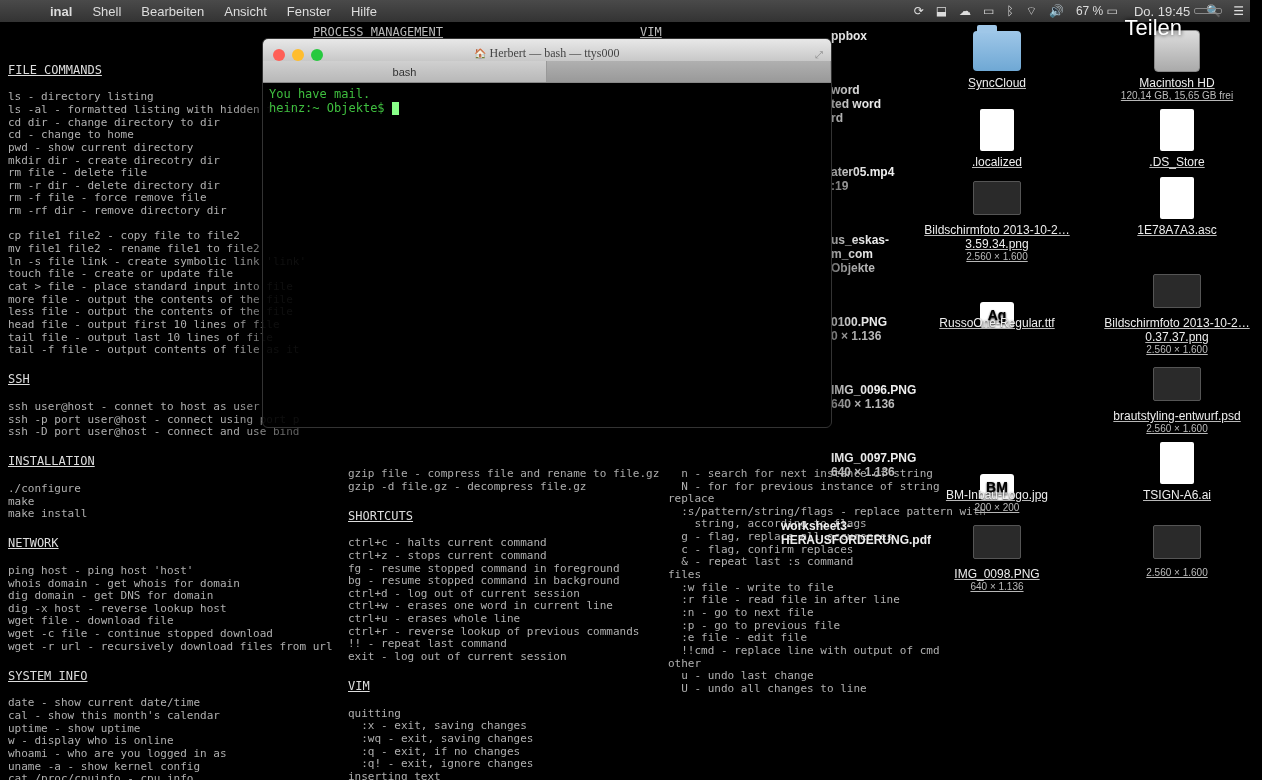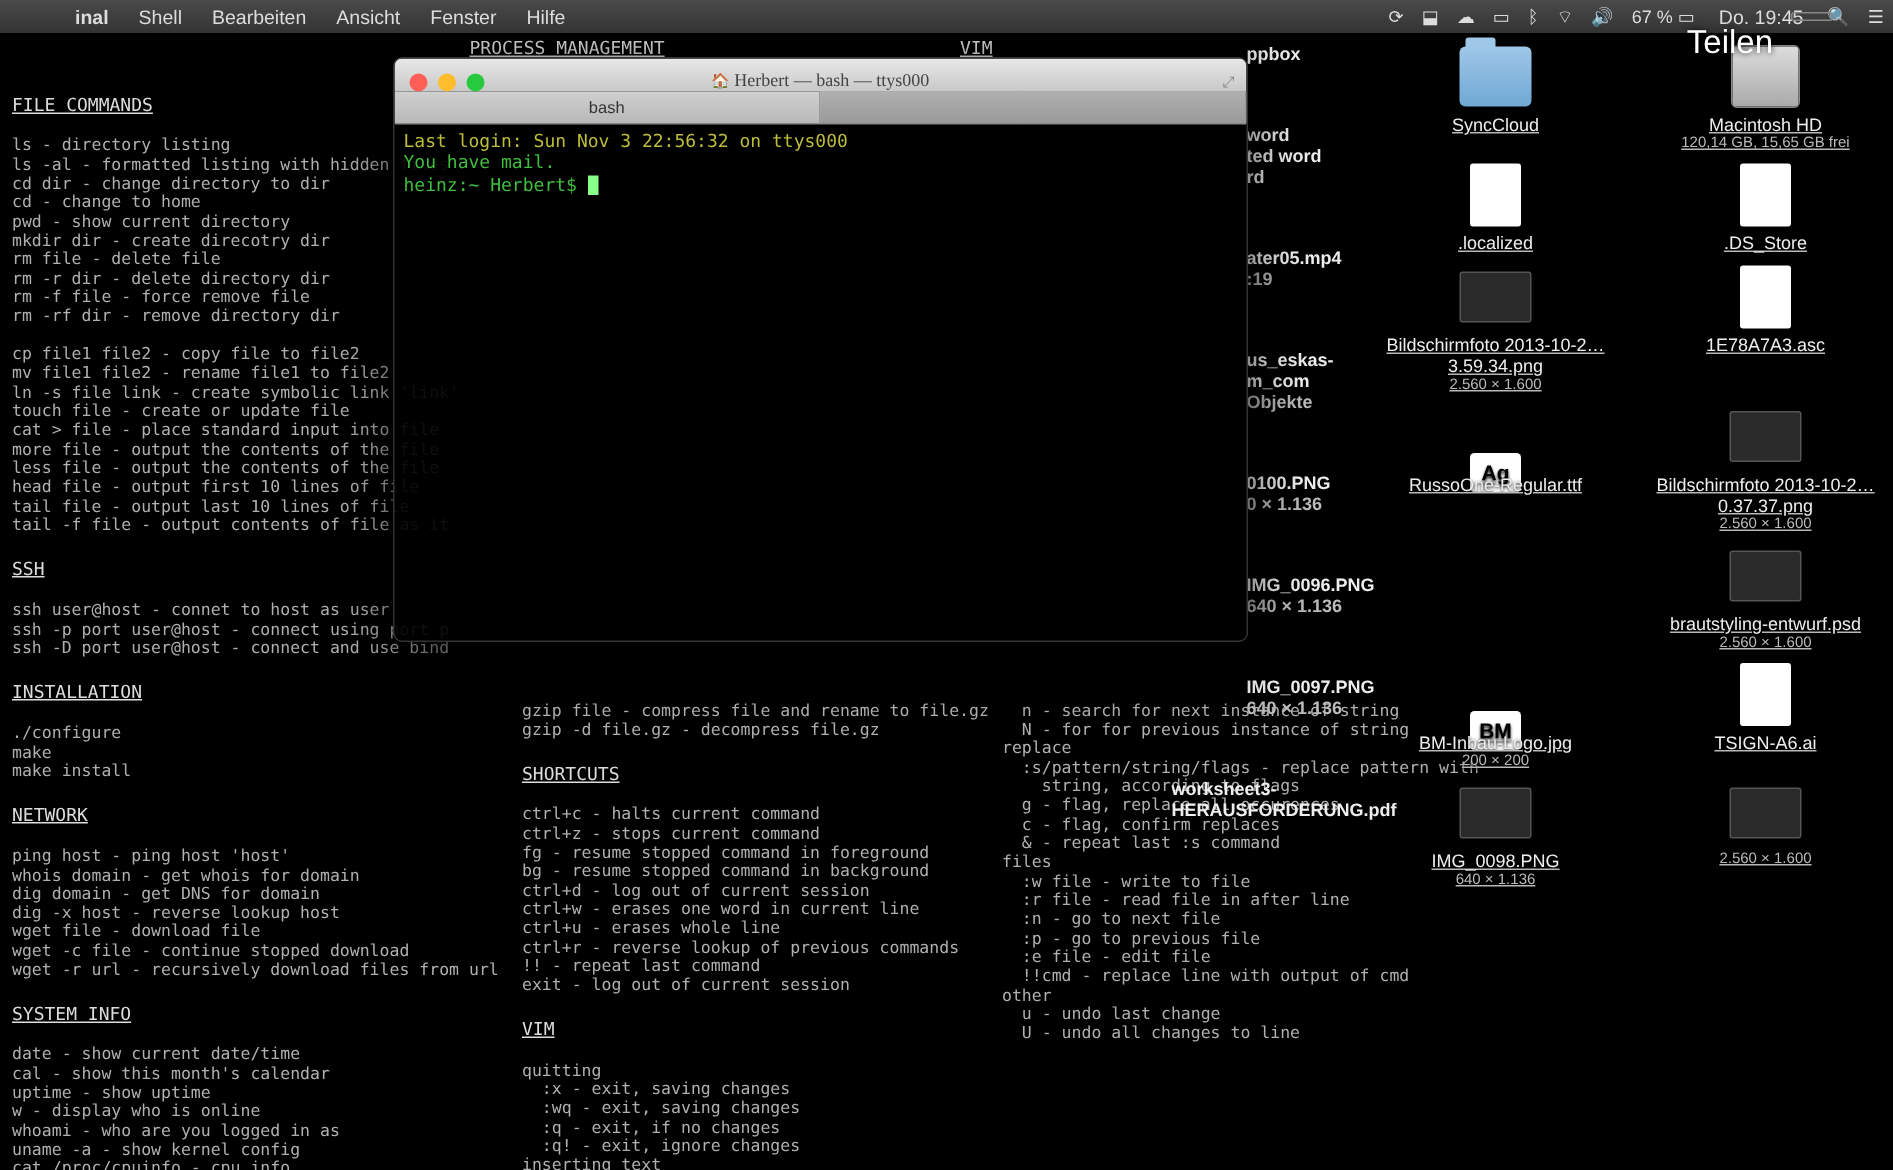--- a/index.html
+++ b/index.html
@@ -8,21 +8,21 @@
   height: 780px;
   background: #000;
   font-family: Monaco, Menlo, monospace;
   font-size: 11px;
   color: #b8b8b8;
   overflow: hidden;
   position: relative;
 }
 .menubar {
   position: absolute;
-  top: 0; left: 0; right: 0;
+  top: 0; left: 0; right: 12px;
   height: 22px;
   background: linear-gradient(#4a4a4a, #333);
   display: flex;
   align-items: center;
   color: #ddd;
   font-family: -apple-system, "Helvetica Neue", sans-serif;
   font-size: 13px;
   z-index: 100;
 }
 .menubar .apple { width: 40px; text-align: center; font-size: 14px; }
@@ -341,23 +341,22 @@
       <div class="tl green"></div>
     </div>
     <div class="title">Herbert — bash — ttys000</div>
     <div class="fullscreen-ico">⤢</div>
   </div>
   <div class="terminal-tabbar">
     <div class="terminal-tab">bash</div>
     <div class="terminal-tab inactive"></div>
   </div>
   <div class="terminal-body">
-    <div class="term-yellow">Last login: Sun Nov  3 22:56:32 on ttys000</div>
     <div class="term-green">You have mail.</div>
-    <span class="term-green">heinz:~ Herbert$ </span><span style="background:#8f8; display:inline-block; width:7px; height:13px; vertical-align:middle;"></span>
+    <span class="term-green">heinz:~ Objekte$ </span><span style="background:#8f8; display:inline-block; width:7px; height:13px; vertical-align:middle;"></span>
   </div>
 </div>
 
 <div class="desktop-icons">
   <div class="icon-row" id="dr1">
       <div class="dicon">
         <div class="glyph">
           <div class="folder-glyph"></div>
         </div>
         <div>SyncCloud</div>

